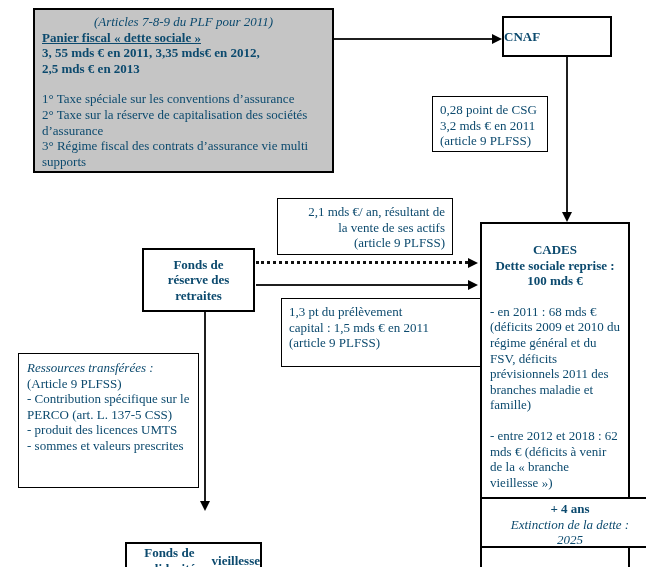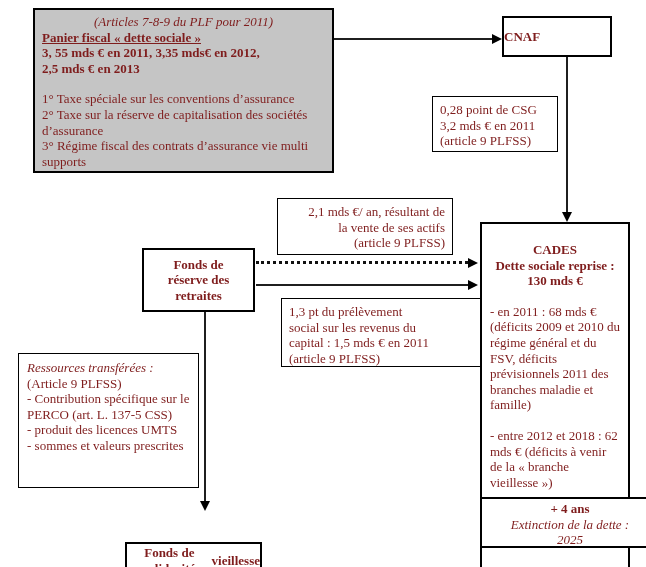--- a/index.html
+++ b/index.html
@@ -2,21 +2,21 @@
 <html><head>
 <meta charset="utf-8">
 <title>Diagram</title>
 <style>
   html,body{margin:0;padding:0;background:#ffffff;}
   .canvas{
     position:relative;
     width:646px;height:567px;
     background:#ffffff;
     font-family:"Liberation Serif","DejaVu Serif",serif;
-    color:#7f1d1d;
+    color:#0c4a6e;
     font-size:13px;
     line-height:1.2;
   }
   .box{
     position:absolute;
     background:#fff;
     border:2px solid #000;
     box-sizing:border-box;
   }
   .label-box{
@@ -69,21 +69,21 @@
   <div class="line" style="left:334px;top:38px;width:159px;height:2px;"></div>
   <div class="arrow-right" style="left:492px;top:34px;"></div>
 
   <div class="box center" style="left:502px;top:16px;width:110px;height:41px;display:flex;align-items:center;">
     <div class="bold">CNAF</div>
   </div>
 
   <div class="line" style="left:566px;top:57px;width:2px;height:156px;"></div>
   <div class="arrow-down" style="left:562px;top:212px;"></div>
 
-  <div class="label-box" style="left:432px;top:96px;width:126px;height:56px;">
+  <div class="label-box" style="left:432px;top:96px;width:116px;height:56px;">
     <div>0,28 point de CSG</div>
     <div>3,2 mds € en 2011</div>
     <div>(article 9 PLFSS)</div>
   </div>
 
   <div class="label-box" style="left:277px;top:198px;width:176px;height:57px;text-align:right;">
     <div>2,1 mds €/ an, résultant de</div>
     <div>la vente de ses actifs</div>
     <div>(article 9 PLFSS)</div>
   </div>
@@ -95,40 +95,39 @@
   </div>
 
   <div class="dotted-line" style="left:256px;top:261px;width:212px;"></div>
   <div class="arrow-right" style="left:468px;top:258px;"></div>
 
   <div class="line" style="left:256px;top:284px;width:212px;height:2px;"></div>
   <div class="arrow-right" style="left:468px;top:280px;"></div>
 
   <div class="label-box" style="left:281px;top:298px;width:210px;height:69px;">
     <div>1,3 pt du prélèvement</div>
-    <div>social sur les revenus du</div>
     <div>capital : 1,5 mds € en 2011</div>
     <div>(article 9 PLFSS)</div>
   </div>
 
   <div class="label-box" style="left:18px;top:353px;width:181px;height:135px;padding:6px 8px;">
     <div class="italic">Ressources transférées :</div>
     <div>(Article 9 PLFSS)</div>
     <div>- Contribution spécifique sur le PERCO (art. L. 137-5 CSS)</div>
     <div>- produit des licences UMTS</div>
     <div>- sommes et valeurs prescrites</div>
   </div>
 
   <div class="line" style="left:204px;top:312px;width:2px;height:190px;"></div>
   <div class="arrow-down" style="left:200px;top:501px;"></div>
 
   <div class="box cades-pad" style="left:480px;top:222px;width:150px;height:352px;border-bottom:none;">
     <div class="center bold">CADES</div>
     <div class="center bold">Dette sociale reprise :</div>
-    <div class="center bold">130 mds €</div>
+    <div class="center bold">100 mds €</div>
     <div class="spacer"></div>
     <div>- en 2011 : 68 mds € (déficits 2009 et 2010 du régime général et du FSV, déficits prévisionnels 2011 des branches maladie et famille)</div>
     <div class="spacer"></div>
     <div>- entre 2012 et 2018 : 62 mds € (déficits à venir de la « branche vieillesse »)</div>
   </div>
 
   <div class="box center" style="left:480px;top:497px;width:180px;height:51px;padding-top:2px;">
     <div class="bold">+ 4 ans</div>
     <div class="italic">Extinction de la dette :</div>
     <div class="italic">2025</div>

